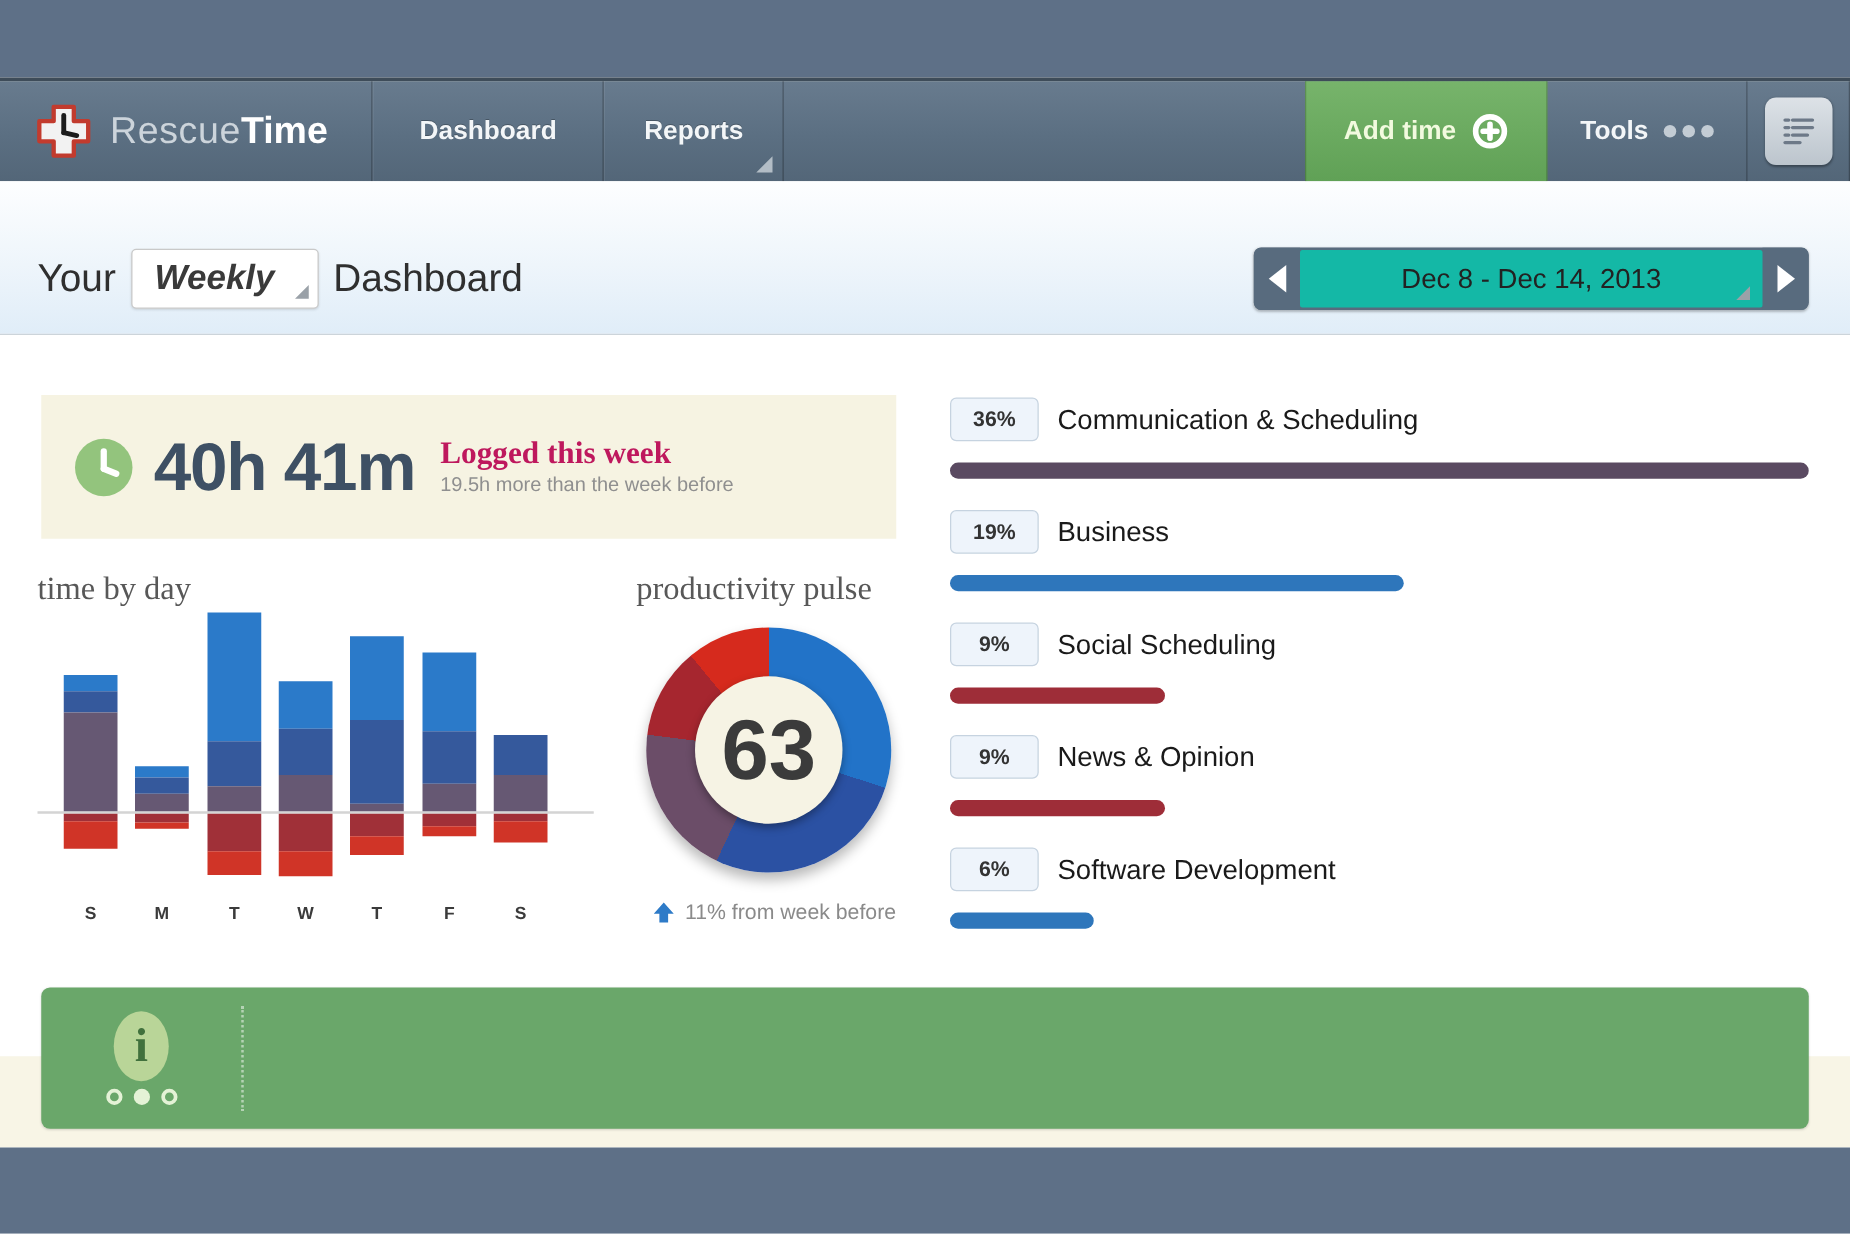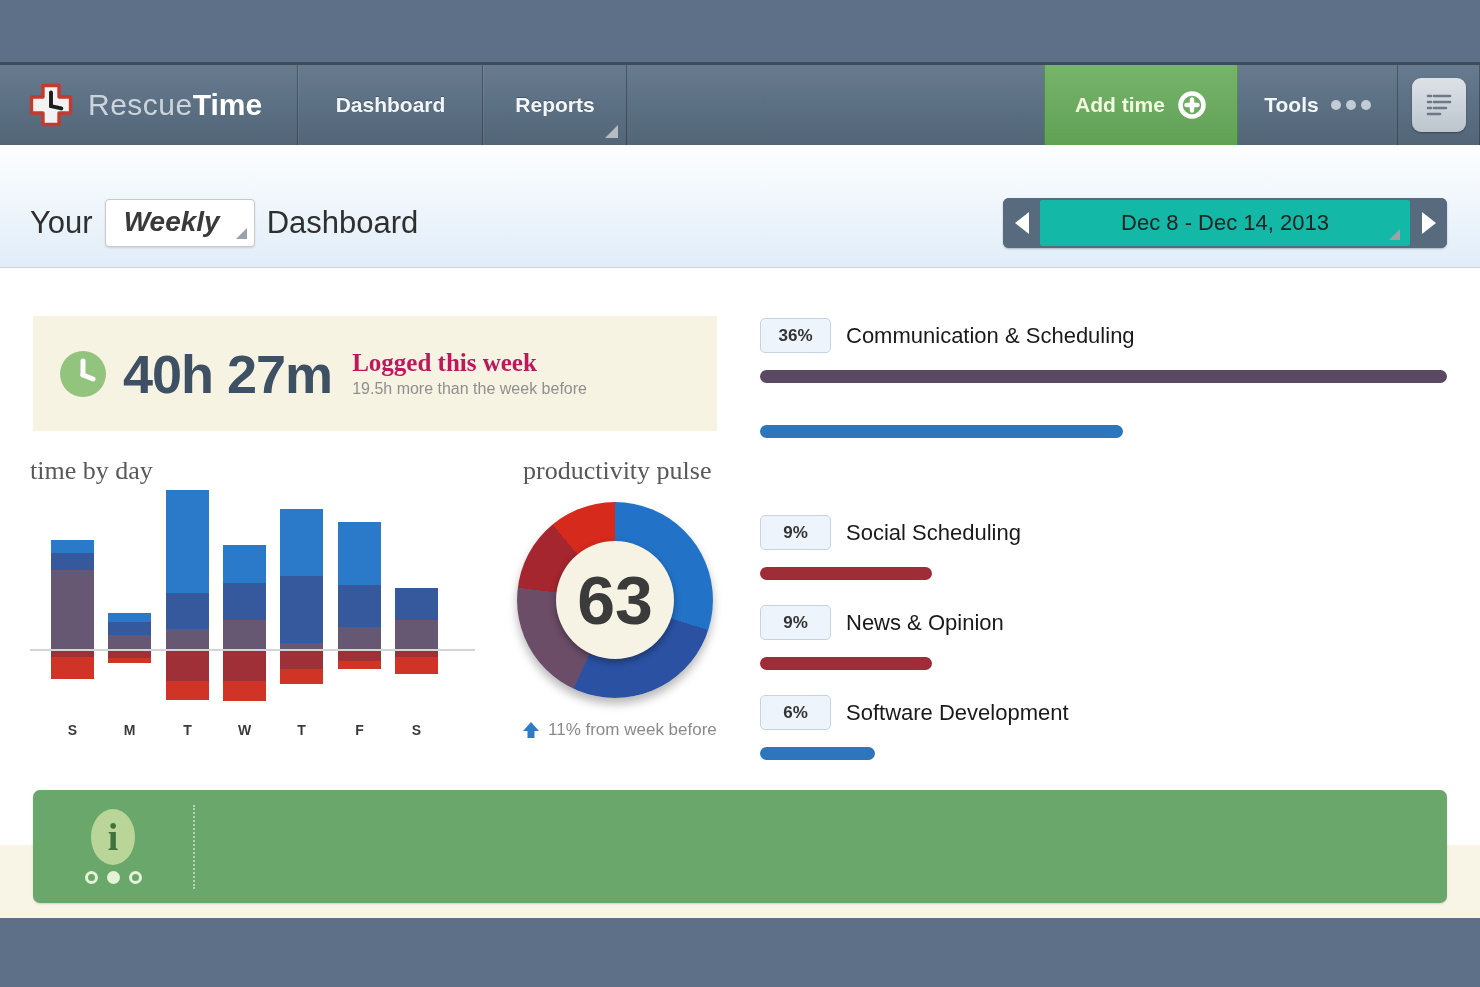--- a/index.html
+++ b/index.html
@@ -72,21 +72,21 @@
 
   .summary-panel { position:absolute; left:33px; top:48px; width:684px; height:115px;
                    background:#f6f3e2; display:flex; align-items:center; padding-left:26px; }
   .clock-badge { width:48px; height:48px; margin-right:16px; }
   .summary-total { font-size:54px; font-weight:bold; color:#3e5064; letter-spacing:-1px; margin-right:20px; }
   .summary-label { font-family:"Liberation Serif", serif; font-size:25px; color:#be185d; font-weight:bold; }
   .summary-comparison { font-size:16px; color:#8f8f8f; margin-top:3px; }
 
   .section-label { position:absolute; font-family:"Liberation Serif", serif; font-size:26px; color:#585858; }
   .label-timebyday { left:30px; top:188px; }
-  .label-pulse { left:523px; top:188px; }
+  .label-pulse { left:509px; top:188px; }
 
   .bars-plot { position:absolute; left:33px; top:217px; width:445px; height:265px; }
   .baseline { position:absolute; left:-3px; top:164px; width:445px; height:2px; background:#d4d4d4; }
   .bar-col { position:absolute; width:43px; }
   .bar-seg { position:absolute; left:0; width:43px; }
   .day-label { position:absolute; top:237px; width:43px; text-align:center;
                font-size:14px; font-weight:bold; color:#3b3b3b; }
 
   .donut { position:absolute; left:517px; top:234px; width:196px; height:196px; }
   .donut-ring { position:absolute; inset:0; border-radius:50%;
@@ -205,21 +205,21 @@
   </div>
 
   <div class="content">
 
     <div class="summary-panel">
       <svg class="clock-badge" viewBox="0 0 48 48">
         <circle cx="24" cy="24" r="23" fill="#93c47d"></circle>
         <line x1="24" y1="25" x2="24" y2="11" stroke="#ffffff" stroke-width="5" stroke-linecap="round"></line>
         <line x1="24" y1="25" x2="34" y2="29" stroke="#ffffff" stroke-width="5" stroke-linecap="round"></line>
       </svg>
-      <span class="summary-total">40h 27m</span>
+      <span class="summary-total">40h 41m</span>
       <div>
         <div class="summary-label">Logged this week</div>
         <div class="summary-comparison">19.5h more than the week before</div>
       </div>
     </div>
 
     <div class="section-label label-timebyday">time by day</div>
     <div class="section-label label-pulse">productivity pulse</div>
 
     <div class="bars-plot">
@@ -296,20 +296,24 @@
 
     <div class="categories-col">
         <div class="cat-row">
           <div class="cat-head">
             <span class="pct-badge">36%</span>
             <span class="cat-label">Communication &amp; Scheduling</span>
           </div>
           <div class="cat-bar" style="width: 100%; background: rgb(90, 74, 97);"></div>
         </div>
         <div class="cat-row">
+          <div class="cat-head">
+            <span class="pct-badge">19%</span>
+            <span class="cat-label">Business</span>
+          </div>
           <div class="cat-bar" style="width: 52.7778%; background: rgb(46, 118, 187);"></div>
         </div>
         <div class="cat-row">
           <div class="cat-head">
             <span class="pct-badge">9%</span>
             <span class="cat-label">Social Scheduling</span>
           </div>
           <div class="cat-bar" style="width: 25%; background: rgb(158, 45, 56);"></div>
         </div>
         <div class="cat-row">

